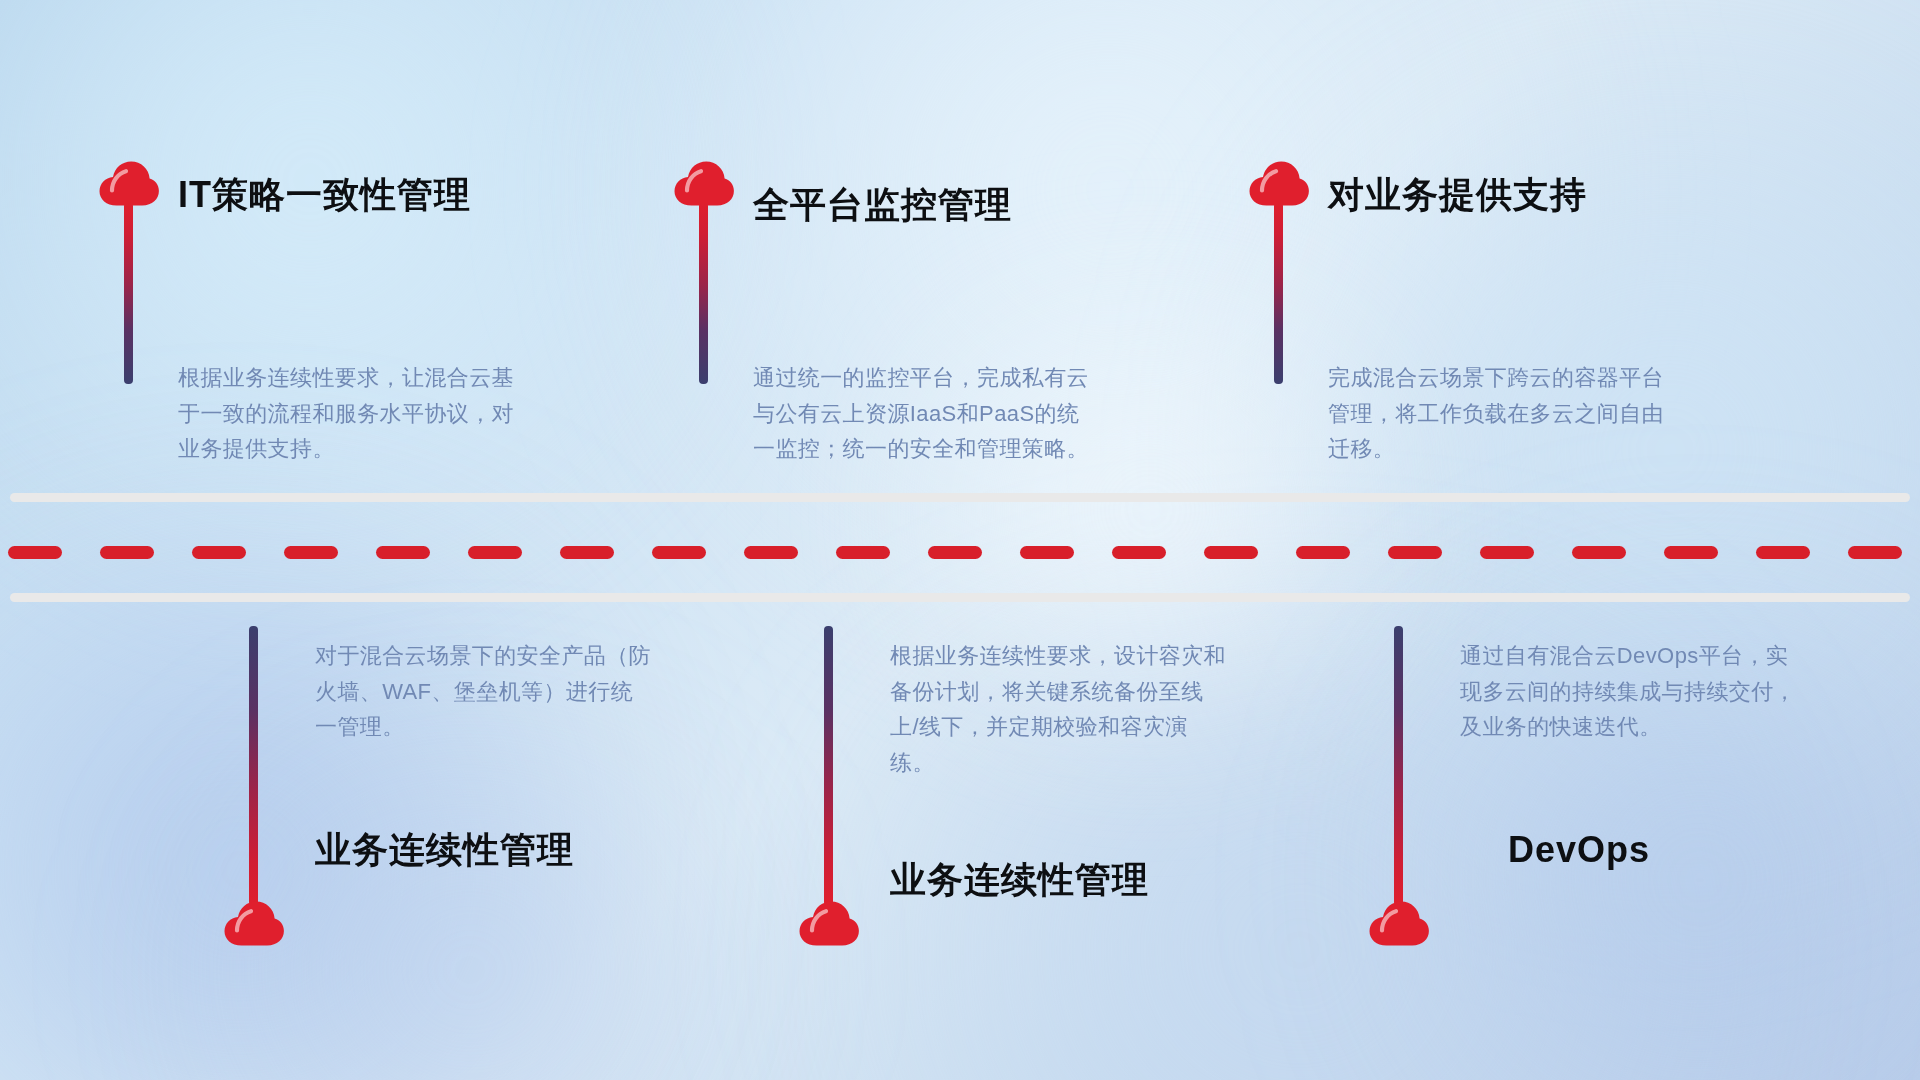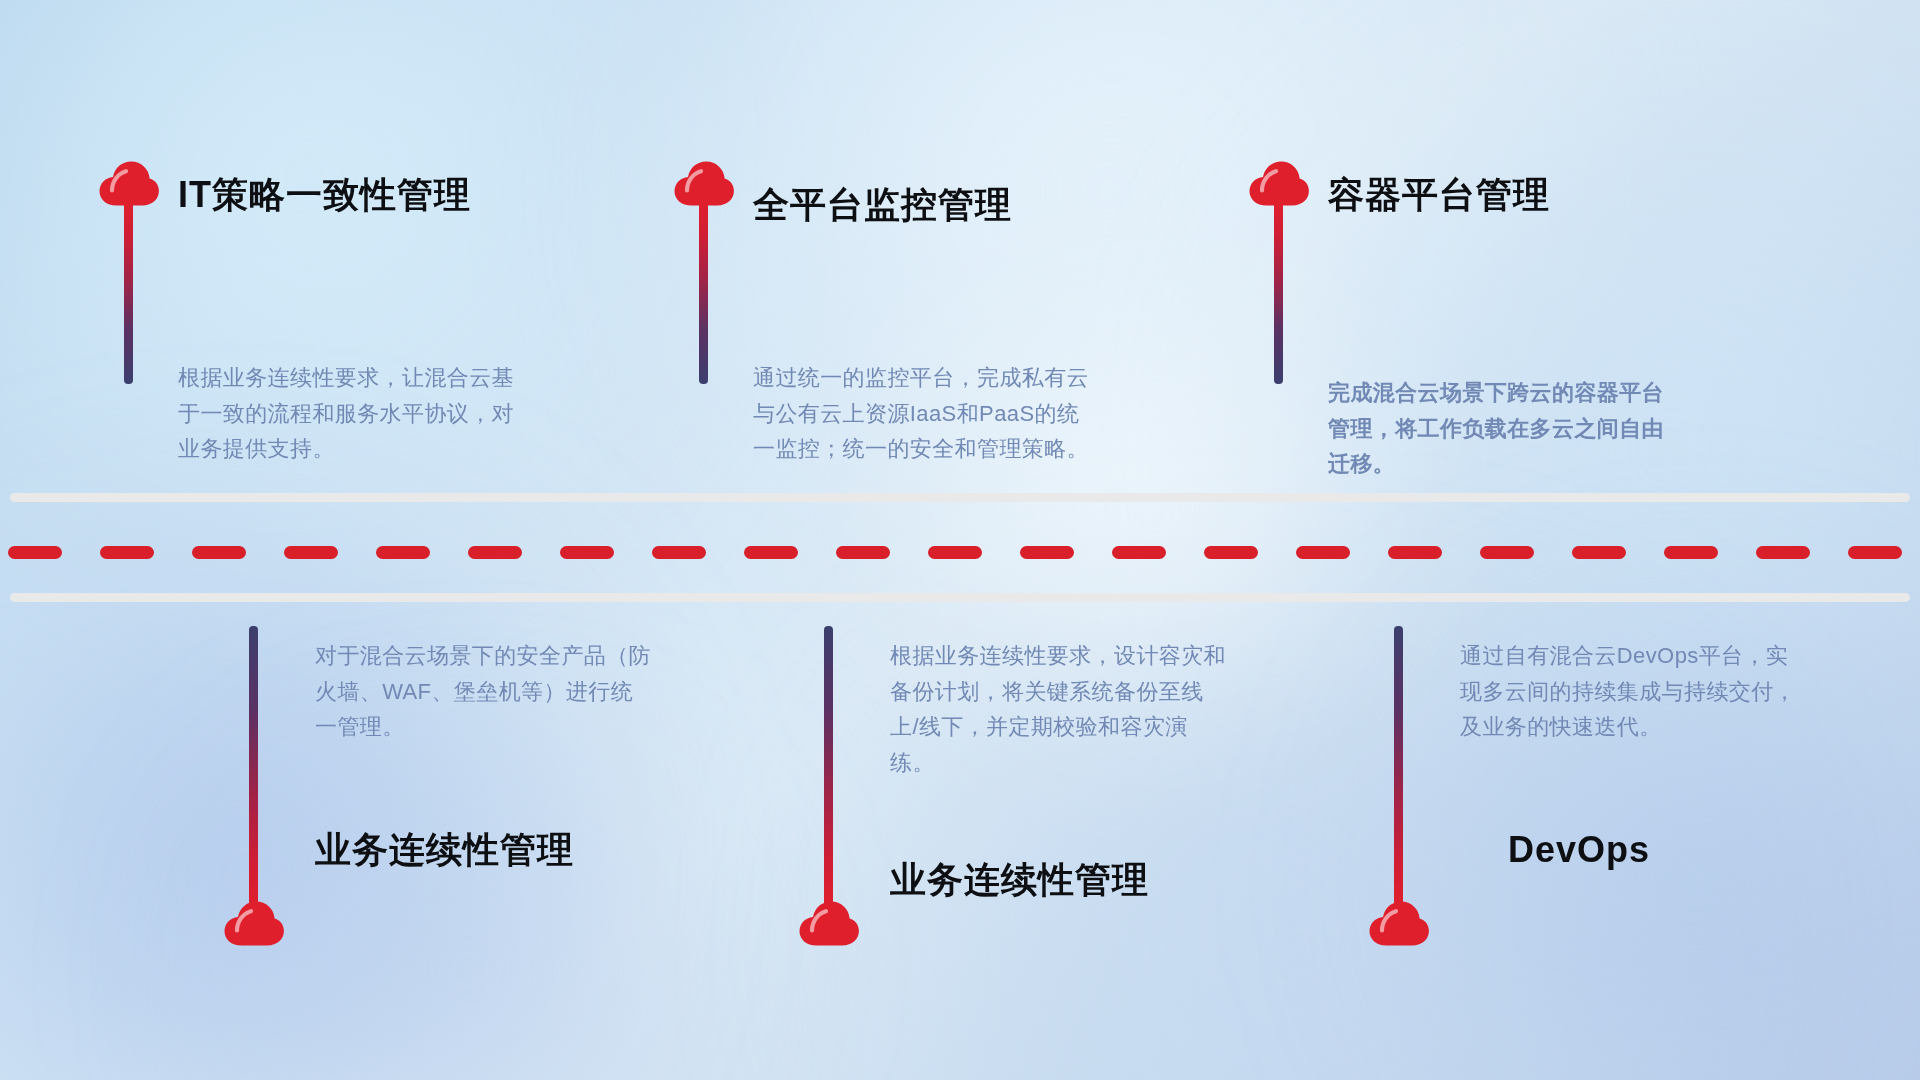--- a/index.html
+++ b/index.html
@@ -146,22 +146,22 @@
   </div>
 
   <div class="col" style="left:1240px; top:0;">
     <div class="cloud" style="left:8px; top:160px;">
       <svg viewBox="0 0 62 46" xmlns="http://www.w3.org/2000/svg">
         <path d="M18.5 45.5 C8.3 45.5 1.5 39.2 1.5 31.2 C1.5 23.6 7.3 17.6 15.0 16.9 C16.6 8.0 24.0 1.5 33.2 1.5 C43.0 1.5 51.0 8.9 51.6 18.4 C57.2 20.0 60.9 24.9 60.9 31.0 C60.9 39.1 54.2 45.5 44.2 45.5 Z" fill="#e01f2d"></path>
         <path d="M14.0 30.5 C14.0 21.2 20.0 13.5 28.0 11.2" fill="none" stroke="#f4a9ae" stroke-width="4.2" stroke-linecap="round" opacity="0.9"></path>
       </svg>
     </div>
     <div class="stem stem-down" style="left:34px; top:202px; height:182px;"></div>
-    <div class="heading" style="left:88px; top:173px;">容器平台管理</div>
-    <div class="body-text" style="left:88px; top:375px;font-weight:bold;">完成混合云场景下跨云的容器平台管理，将工作负载在多云之间自由迁移。</div>
+    <div class="heading" style="left:88px; top:173px;">对业务提供支持</div>
+    <div class="body-text" style="left:88px; top:360px;">完成混合云场景下跨云的容器平台管理，将工作负载在多云之间自由迁移。</div>
   </div>
 
   <div class="rule" style="top:493px;"></div>
   <div class="dashed-rule" style="top:546px;" id="dashed-rule">
       <div class="dash" style="left: 8px; background: rgb(216, 31, 42);"></div>
       <div class="dash" style="left: 100px; background: rgb(216, 31, 42);"></div>
       <div class="dash" style="left: 192px; background: rgb(216, 31, 42);"></div>
       <div class="dash" style="left: 284px; background: rgb(216, 31, 42);"></div>
       <div class="dash" style="left: 376px; background: rgb(216, 31, 42);"></div>
       <div class="dash" style="left: 468px; background: rgb(216, 31, 42);"></div>

